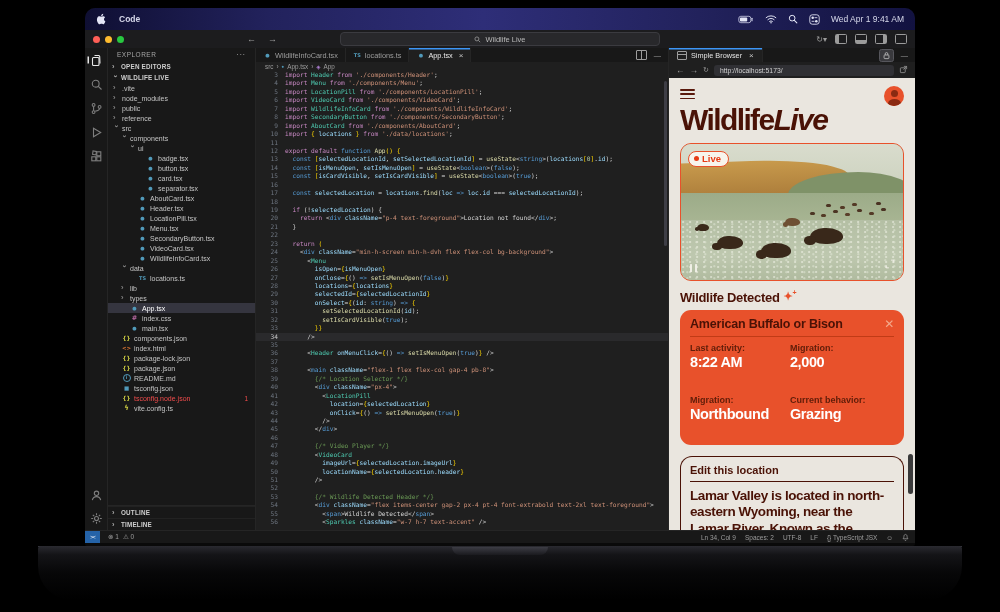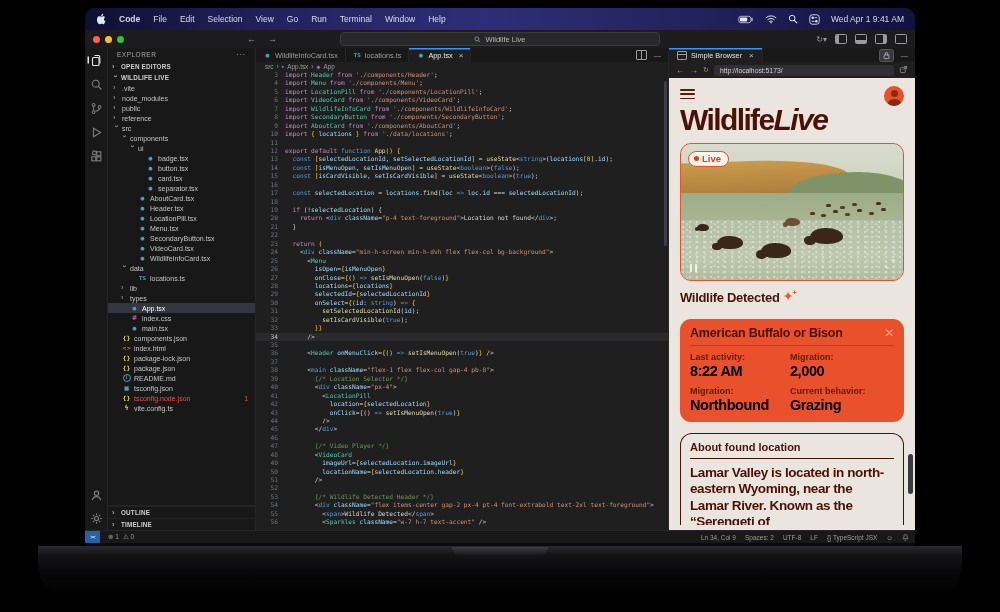--- a/index.html
+++ b/index.html
@@ -162,27 +162,27 @@
              border-radius:8px;display:flex;align-items:center;gap:3px;padding:0 7px 0 5px;
              font-size:9.5px;font-weight:700;color:#e63b15;}
   .livedot{width:5px;height:5px;border-radius:50%;background:#e63b15;}
   .pause{position:absolute;left:9px;bottom:8px;display:flex;gap:2.5px;opacity:.92;}
   .pause span{display:block;width:2px;height:8px;background:#f4f2ea;border-radius:.5px;}
   .expand{position:absolute;right:8px;bottom:7px;opacity:.92;}
   .wdrow{margin-top:9px;display:flex;align-items:center;gap:4px;font-weight:800;font-size:13px;
          letter-spacing:-0.3px;}
   .sparkle{color:#e8512b;font-size:11px;position:relative;top:-1px;}
   .sparkle sup{font-size:7px;}
-  .infocard{margin-top:14px;background:#e8512b;border-radius:11px;padding:7px 10px 9px;}
+  .infocard{margin-top:5px;background:#e8512b;border-radius:11px;padding:7px 10px 23px;}
   .ictitle{display:flex;align-items:center;font-size:12.5px;font-weight:700;letter-spacing:-0.2px;}
   .icx{margin-left:auto;color:#f3a98c;font-size:12px;font-weight:400;}
   .icdiv{height:1px;background:#c13b16;margin:5px 0 6px;}
-  .igrid{display:grid;grid-template-columns:49% 51%;row-gap:7px;}
+  .igrid{display:grid;grid-template-columns:49% 51%;row-gap:25px;}
   .ilabel{font-size:9px;font-weight:600;color:#5f1d09;}
-  .ivalue{font-size:14.5px;font-weight:800;color:#000000;letter-spacing:-0.4px;margin-top:1px;}
+  .ivalue{font-size:14.5px;font-weight:800;color:#ffffff;letter-spacing:-0.4px;margin-top:1px;}
   .secpill{margin-top:9px;display:inline-flex;align-items:center;gap:8px;height:22px;
            border:1.7px solid #4a1206;border-radius:12px;padding:0 11px;font-size:12.5px;
            font-weight:800;letter-spacing:-0.3px;}
   .plus{width:13px;height:13px;border:1.3px solid #4a1206;border-radius:50%;display:flex;
         align-items:center;justify-content:center;font-size:10px;font-weight:700;line-height:0;}
   .aboutcard{margin-top:11px;border:1.6px solid #4a1206;border-bottom:none;
              border-radius:12px 12px 0 0;padding:7px 9px 0;height:84px;overflow:hidden;}
   .abtitle{font-size:11px;font-weight:800;padding-bottom:5px;border-bottom:1.4px solid #4a1206;}
   .abtext{margin-top:6px;font-size:13.5px;font-weight:700;line-height:1.22;letter-spacing:-0.4px;}
   .appscroll{position:absolute;right:2px;top:376px;width:5px;height:40px;background:#3a3a3a;
@@ -201,31 +201,20 @@
 
 <div class="screen">
 
   <div class="menubar">
     <span class="micon">
       <svg width="10" height="12" viewBox="0 0 14 16">
           <path fill="#e4e6f6" d="M11.2 8.5c0-1.8 1.5-2.7 1.6-2.8-.9-1.3-2.2-1.4-2.7-1.5-1.1-.1-2.2.7-2.8.7-.6 0-1.5-.7-2.4-.6-1.2 0-2.4.7-3 1.8-1.3 2.3-.3 5.6 .9 7.4.6.9 1.3 1.9 2.3 1.8.9 0 1.3-.6 2.4-.6s1.4.6 2.4.6 1.6-.9 2.2-1.8c.7-1 1-2 1-2.1-.1 0-1.9-.8-1.9-2.9zM9.4 3c.5-.6.8-1.4.7-2.3-.7 0-1.6.5-2.1 1.1-.5.5-.9 1.4-.8 2.2.8.1 1.7-.4 2.2-1z"></path>
         </svg>
     </span>
     <span class="mitem bold">Code</span>
-    <span style="display:flex;gap:13px;">
-        <span class="mitem">File</span>
-        <span class="mitem">Edit</span>
-        <span class="mitem">Selection</span>
-        <span class="mitem">View</span>
-        <span class="mitem">Go</span>
-        <span class="mitem">Run</span>
-        <span class="mitem">Terminal</span>
-        <span class="mitem">Window</span>
-        <span class="mitem">Help</span>
-      </span>
     <span class="menu-right">
       <span class="micon">
         <svg width="16" height="9" viewBox="0 0 20 10">
             <rect x="1" y="1" width="15" height="8" rx="2.5" fill="none" stroke="#cfd2e8" stroke-width="1"></rect>
             <rect x="2.5" y="2.5" width="9" height="5" rx="1" fill="#e4e6f6"></rect>
             <path d="M17.5 3.5v3" stroke="#cfd2e8" stroke-width="1.4" stroke-linecap="round"></path>
           </svg>
       </span>
       <span class="micon">
         <svg width="12" height="10" viewBox="0 0 16 12">
@@ -706,21 +695,21 @@
                   <div class="ilabel">Migration:</div>
                   <div class="ivalue">Northbound</div>
                 </div>
                 <div>
                   <div class="ilabel">Current behavior:</div>
                   <div class="ivalue">Grazing</div>
                 </div>
               </div>
           </div>
           <div class="aboutcard">
-            <div class="abtitle">About found location</div>
+            <div class="abtitle">Edit this location</div>
             <div class="abtext">Lamar Valley is located in north-eastern Wyoming, near the Lamar River. Known as the “Serengeti of</div>
           </div>
         </div>
         <div class="appscroll"></div>
       </div>
     </div>
   </div>
 
   <div class="statusbar">
     <span class="remote">&gt;&lt;</span>

